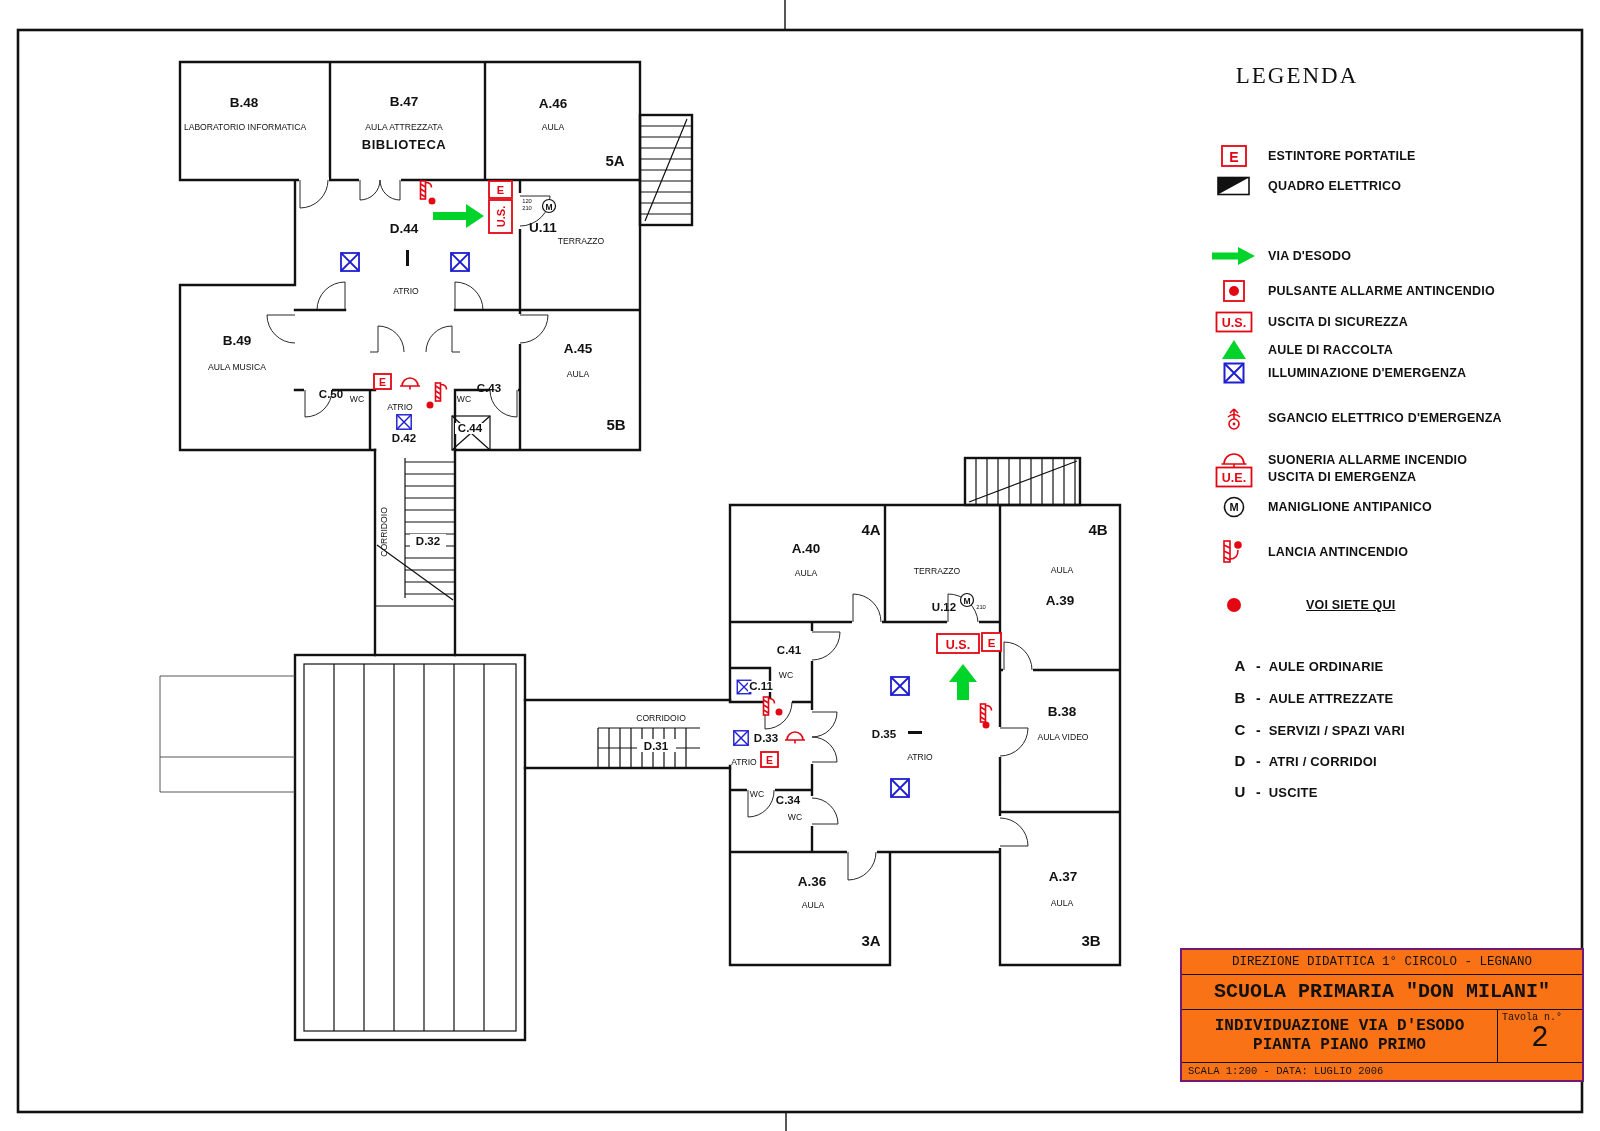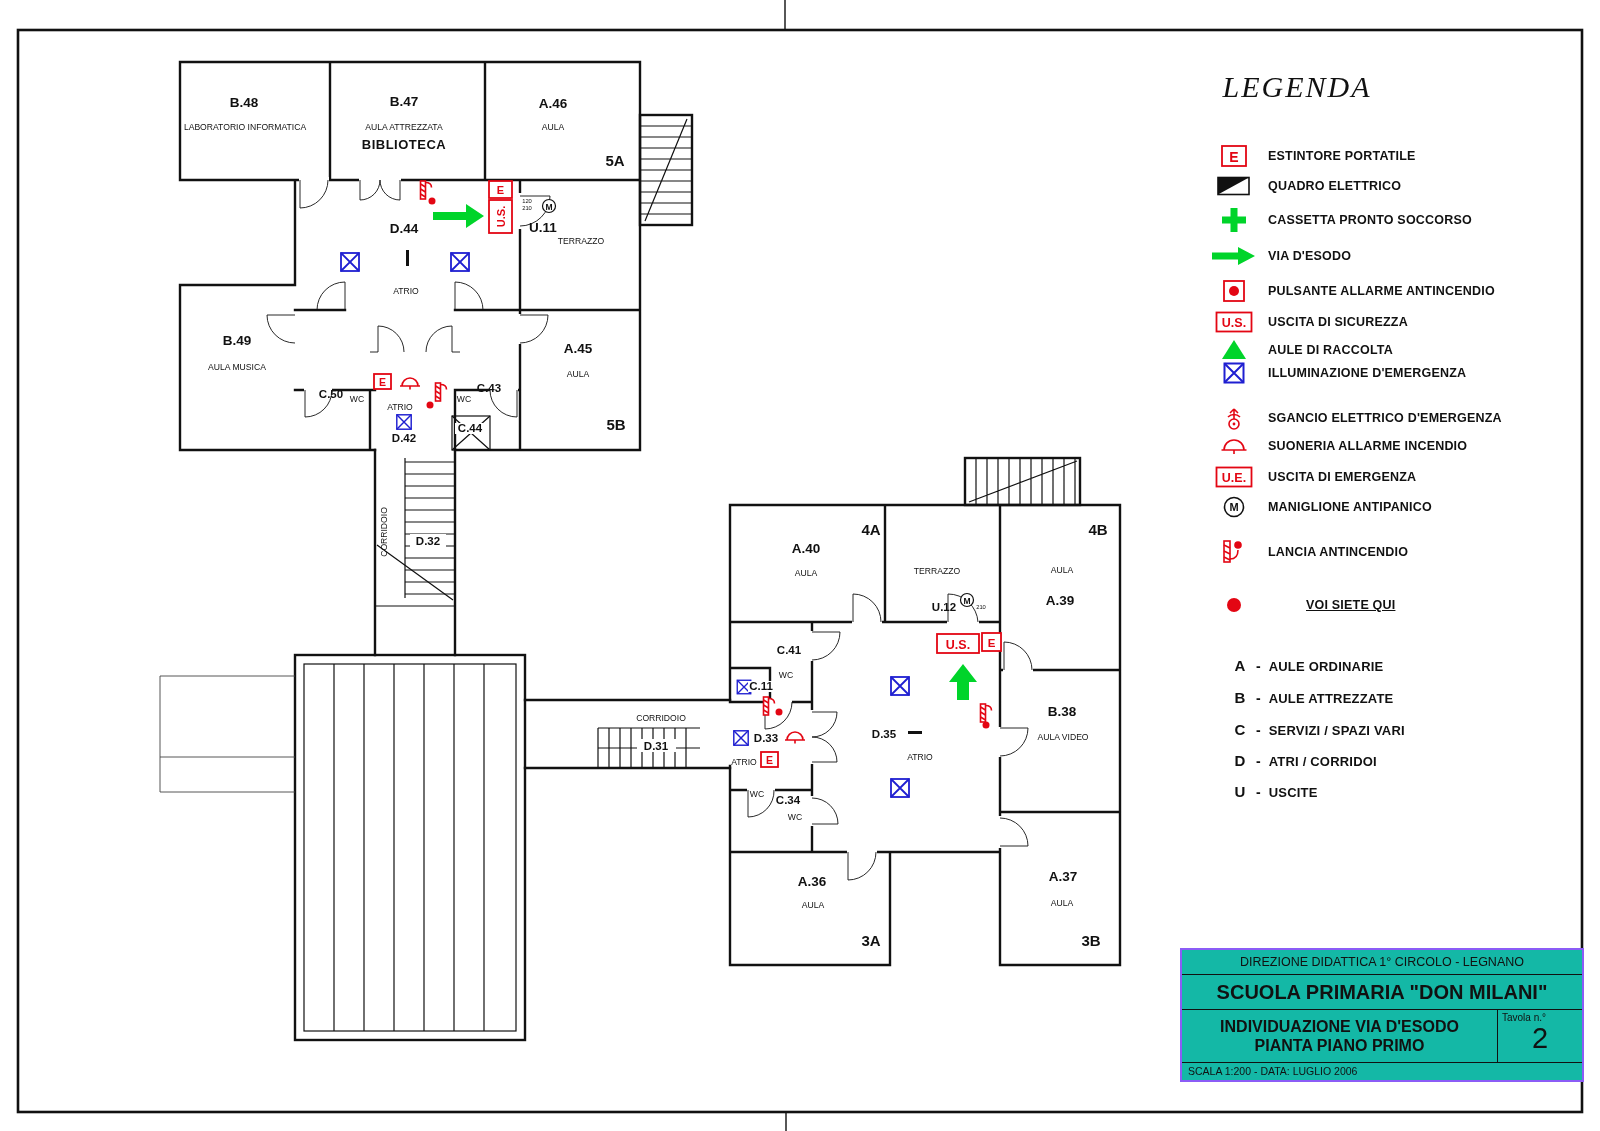--- a/index.html
+++ b/index.html
@@ -22,34 +22,34 @@
   .green{fill:#00d42a;stroke:none;}
   .t-id{font-size:13.5px;font-weight:700;}
   .t-id2{font-size:11.5px;font-weight:700;}
   .t-sub{font-size:8.6px;}
   .t-sec{font-size:15px;font-weight:700;}
   .t-tiny{font-size:5.8px;}
   .t-bib{font-size:13px;font-weight:600;letter-spacing:.5px;}
 
   
   .legend{position:absolute;left:1180px;top:55px;width:402px;height:800px;}
-  .legend-title{position:absolute;left:8px;top:15px;width:218px;text-align:center;
-        font-family:"Liberation Serif",serif;font-size:30px;letter-spacing:2px;font-style:italic;}
+  .legend-title{position:absolute;left:8px;top:8px;width:218px;text-align:center;
+        font-family:"Liberation Serif",serif;font-size:23px;letter-spacing:2px;}
   .lg-row{position:absolute;left:26px;height:30px;width:372px;display:flex;align-items:center;}
   .lg-icon{flex:0 0 56px;display:flex;justify-content:center;align-items:center;}
   .lg-label{font-weight:700;font-size:12.5px;letter-spacing:.2px;margin-left:6px;white-space:nowrap;}
   .lg-label.u{text-decoration:underline;margin-left:44px;}
   .lk-row{position:absolute;left:52px;display:flex;align-items:baseline;}
   .lk-letter{font-size:15px;font-weight:700;width:16px;text-align:center;}
   .lk-dash{font-size:14px;font-weight:700;margin:0 8px;}
   .lk-label{font-size:13px;font-weight:700;letter-spacing:.2px;}
 
   
-  .tblock{position:absolute;left:1180px;top:948px;width:400px;border:2px solid #8b5cf6;background:#14b8a6;
-        font-family:Liberation Sans, sans-serif;}
+  .tblock{position:absolute;left:1180px;top:948px;width:400px;border:2px solid #701a75;background:#f97316;
+        font-family:Liberation Mono, monospace;}
   .tb-r1{height:24px;line-height:24px;border-bottom:1.5px solid #111;text-align:center;font-size:12.5px;}
   .tb-r2{height:34px;line-height:34px;border-bottom:1.5px solid #111;text-align:center;font-size:20px;font-weight:700;}
   .tb-r3{height:52px;border-bottom:1.5px solid #111;display:flex;}
   .tb-r3-main{flex:1;text-align:center;padding-top:7px;font-size:16px;font-weight:700;line-height:19px;}
   .tb-r3-tav{width:84px;border-left:1.5px solid #111;text-align:center;}
   .tb-tav-label{display:block;text-align:left;padding:2px 0 0 4px;font-size:10px;}
   .tb-tav-num{font-size:29px;line-height:1.1;}
   .tb-r4{height:17px;line-height:17px;font-size:10.5px;padding-left:6px;}
 </style>
 </head>
@@ -319,28 +319,20 @@
   </div>
   <div class="lg-row" style="top:116px">
     <span class="lg-icon">
           <svg width="34" height="20">
             <rect x="1" y="1.5" width="31" height="17" fill="#fff" stroke="#111" stroke-width="1.6"></rect>
             <polygon points="1,1.5 32,1.5 1,18.5" fill="#111"></polygon>
           </svg>
         </span>
     <span class="lg-label">QUADRO ELETTRICO</span>
   </div>
-  <div class="lg-row" style="top:150px">
-    <span class="lg-icon">
-          <svg width="26" height="26">
-            <path d="M9.5,1 h7 v8.5 h8.5 v7 h-8.5 v8.5 h-7 v-8.5 h-8.5 v-7 h8.5 z" class="green"></path>
-          </svg>
-        </span>
-    <span class="lg-label">CASSETTA PRONTO SOCCORSO</span>
-  </div>
   <div class="lg-row" style="top:186px">
     <span class="lg-icon">
           <svg width="46" height="22">
             <polygon points="1,7.5 27,7.5 27,2 44,11 27,20 27,14.5 1,14.5" class="green"></polygon>
           </svg>
         </span>
     <span class="lg-label">VIA D'ESODO</span>
   </div>
   <div class="lg-row" style="top:221px">
     <span class="lg-icon">
@@ -382,21 +374,21 @@
           <svg width="20" height="28">
             <g class="red">
               <circle cx="10" cy="20" r="5"></circle>
               <circle cx="10" cy="20" r="1.4" class="redfill" stroke="none"></circle>
               <path d="M10,15 V5 M10,5 L6,9 M10,5 L14,9 M4,13 A8.5,8.5 0 0 1 16,13"></path>
             </g>
           </svg>
         </span>
     <span class="lg-label">SGANCIO ELETTRICO D'EMERGENZA</span>
   </div>
-  <div class="lg-row" style="top:376px">
+  <div class="lg-row" style="top:390px">
     <span class="lg-icon">
           <svg width="28" height="20">
             <path d="M4,14 A10,10 0 0 1 24,14 M1.5,14 H26.5 M14,14 V18" class="red" stroke-width="1.8"></path>
           </svg>
         </span>
     <span class="lg-label">SUONERIA ALLARME INCENDIO</span>
   </div>
   <div class="lg-row" style="top:407px">
     <span class="lg-icon">
           <svg width="38" height="22">

